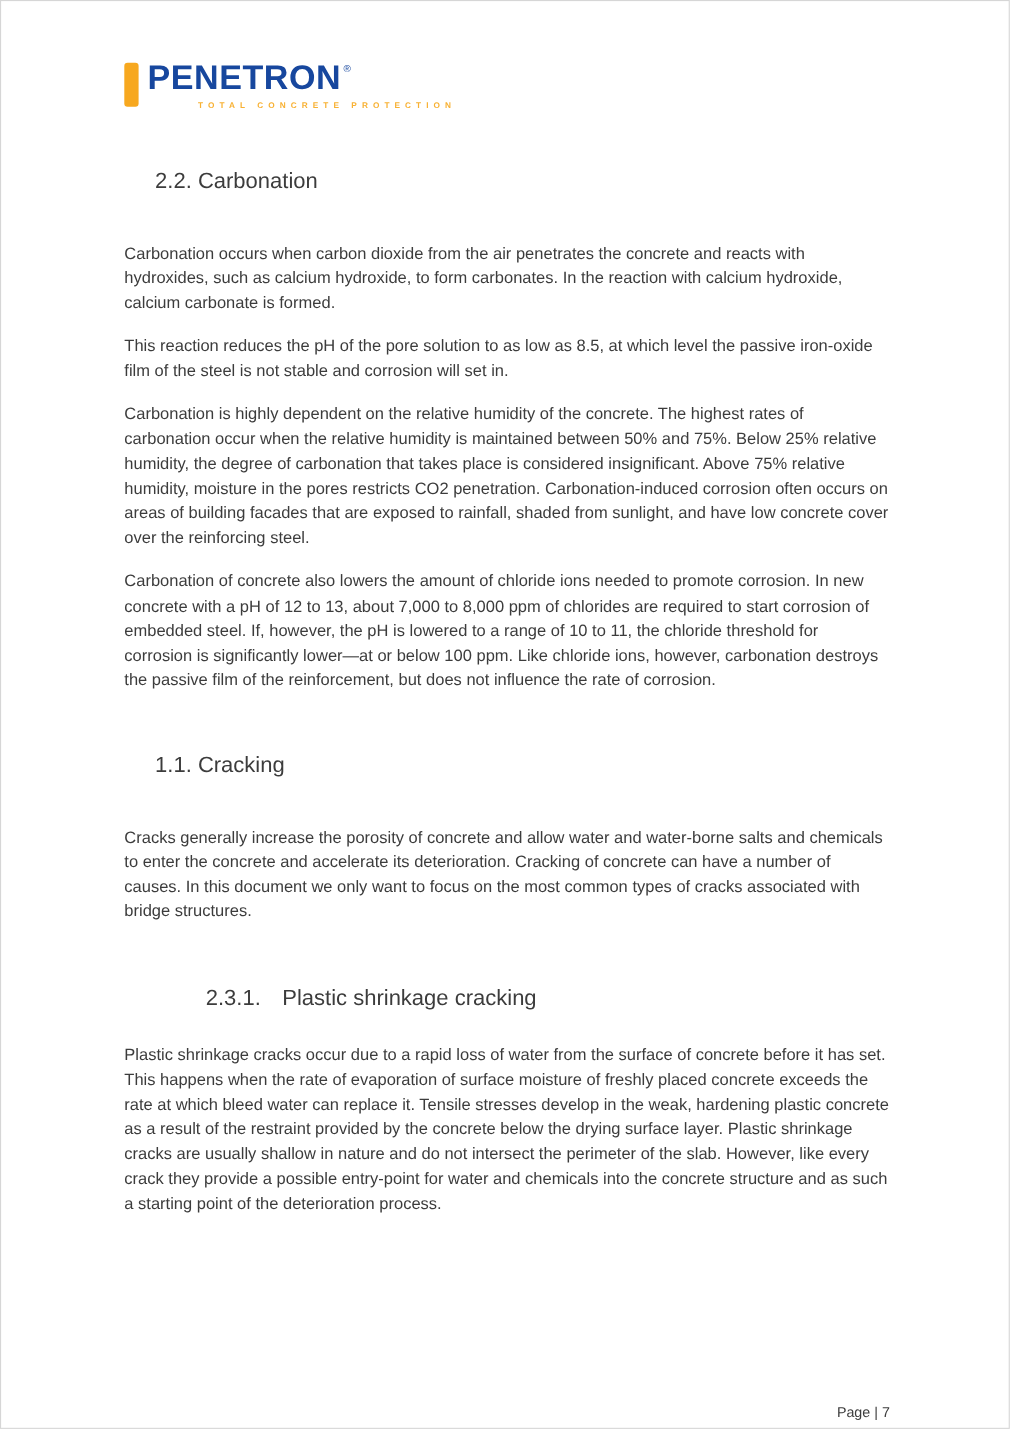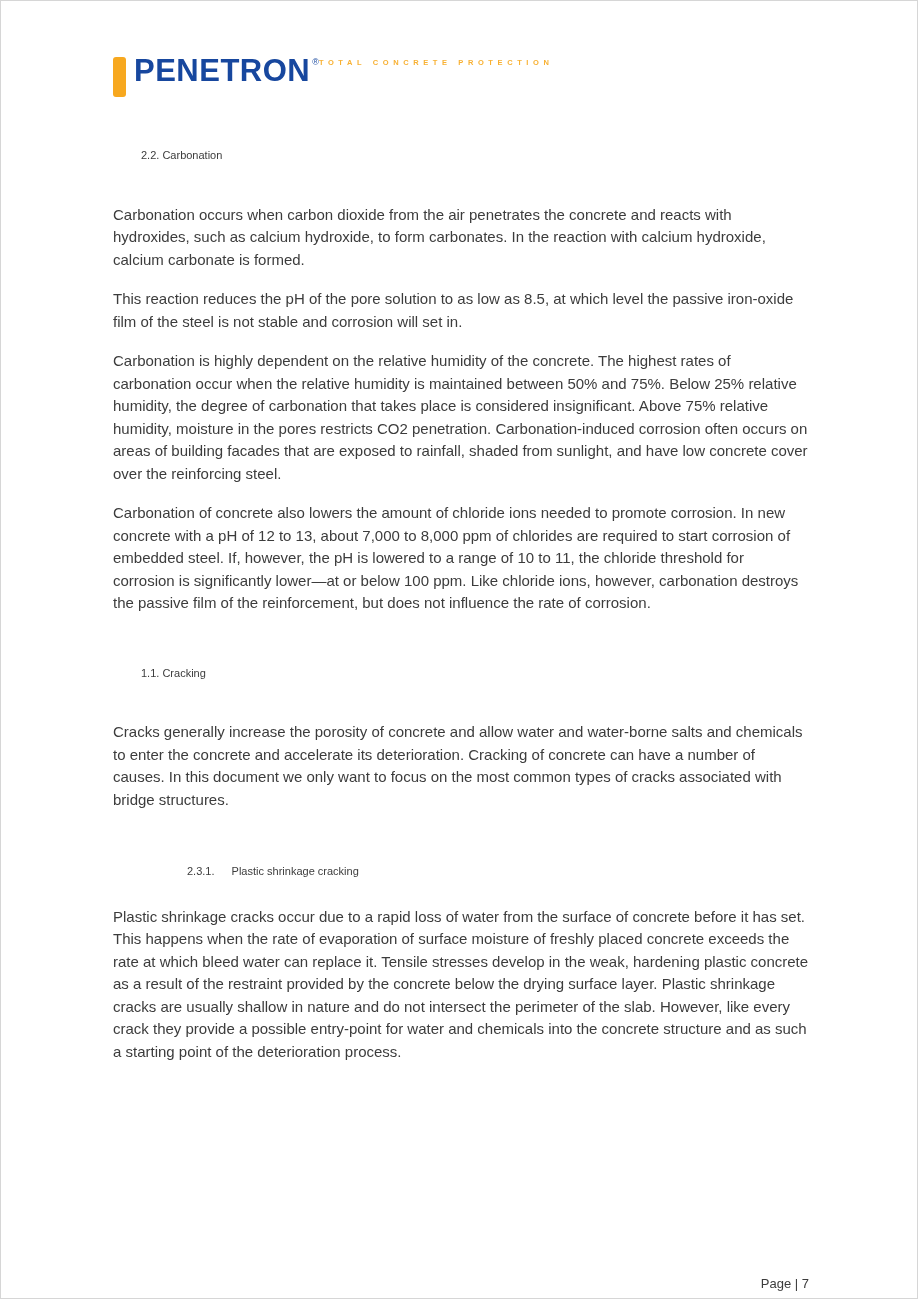--- a/index.html
+++ b/index.html
@@ -25,56 +25,57 @@
     margin: 54px 0 0 112px;
   }
   .logo-bar {
     width: 13px;
     height: 40px;
     border-radius: 3px;
     background: #f7a81f;
     margin-right: 8px;
     margin-top: 2px;
   }
-  .logo-text { display: flex; flex-direction: row; }
+  .logo-text { display: flex; flex-direction: column; }
   .brand-row { display: flex; align-items: flex-start; }
   .brand {
     font-size: 31px;
     font-weight: bold;
     letter-spacing: 0.5px;
     color: #17479e;
     line-height: 1.05;
   }
   .reg {
     font-size: 9px;
     color: #17479e;
     margin-left: 2px;
     margin-top: 2px;
   }
   .tagline {
     margin-top: 3px;
     font-size: 7.5px;
     letter-spacing: 4.6px;
     color: #f8b133;
     font-weight: bold;
+    margin-left: 46px;
   }
 
   
   .content {
     margin: 31px 112px 0 112px;
     width: 696px;
     color: #3c3c3c;
     font-size: 15px;
     line-height: 1.5;
   }
   .content p {
     margin: 0 0 17px 0;
   }
   h2, h3 {
-    font-size: 11px;
+    font-size: 20px;
     font-weight: normal;
     color: #3c3c3c;
     line-height: 1.5;
   }
   .h-sec {
     margin: 50px 0 40px 28px;
   }
   .h-sub {
     margin: 52px 0 26px 74px;
   }

